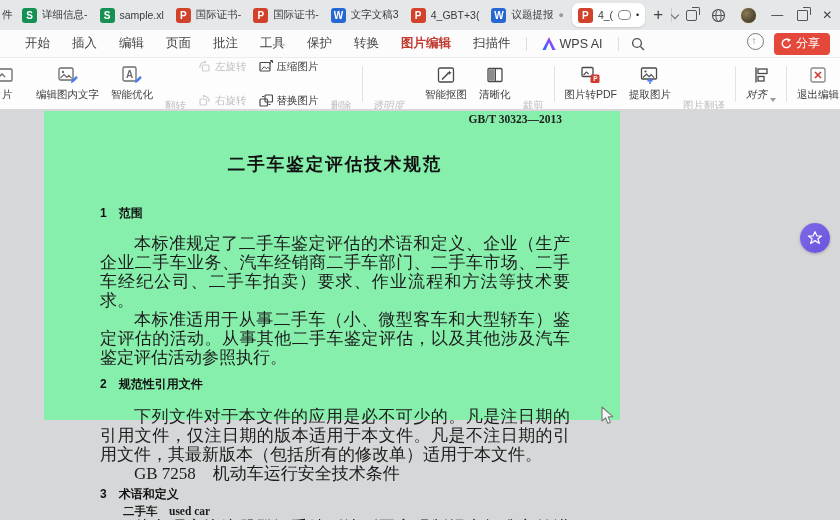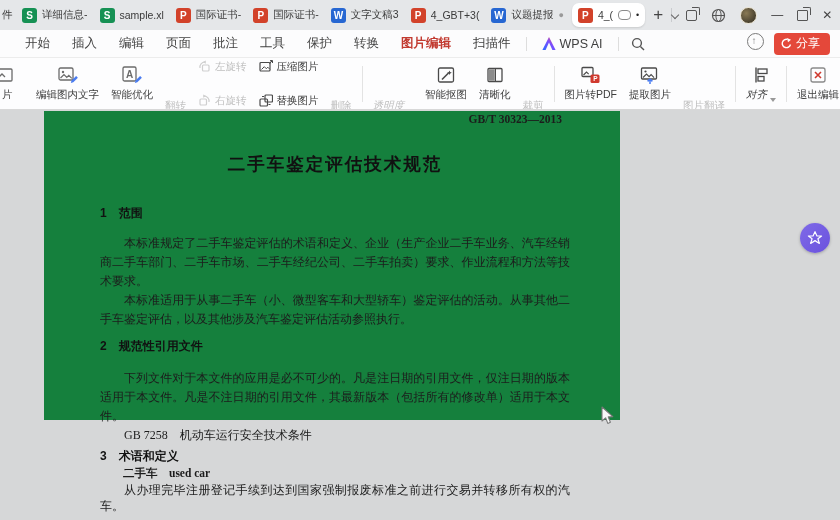--- a/index.html
+++ b/index.html
@@ -62,27 +62,27 @@
   .tsep { width:1px; height:36px; background:#e3e3e3; margin:0 4px; flex:0 0 auto; }
   .cutoff { width:30px; overflow:hidden; align-items:flex-start; padding:0; }
   .cutoff .lbl { padding-left:2px; }
   .dtri { width:0; height:0; border-left:3.5px solid transparent; border-right:3.5px solid transparent;
           border-top:4px solid #999; display:inline-block; margin-left:3px; }
   .bigbtn.disabled .dtri { border-top-color:#ccc; }
   .labelrow { display:flex; align-items:flex-end;font-style:italic; }
 
   
   .docarea { position:absolute; top:111px; left:0; width:840px; height:409px; background:#d6d7d8; overflow:hidden; }
-  .page { position:absolute; left:44px; top:0; width:576px; height:309px; background:#15803d; }
+  .page { position:absolute; left:44px; top:0; width:576px; height:309px; background:#86efac; }
   .doc { position:absolute; left:56px; right:50px; top:2px; color:#1c1c1c; }
   .doc-code { text-align:right; padding-right:8px; font-family:"Liberation Serif","DejaVu Serif",serif;
               font-weight:700; font-size:11.5px; }
   .doc-title { text-align:center; font-weight:700; font-size:17.5px; letter-spacing:2px; margin-top:27px; color:#111; }
   .doc-h { font-weight:700; font-size:12px; color:#111; }
-  .doc p, .doc .pl { font-family:"Liberation Serif","DejaVu Serif",serif; font-size:12px;
+  .doc p, .doc .pl { font-family:"Liberation Serif","DejaVu Serif",serif; font-size:17px;
                      line-height:19px; text-align:justify; }
   .ind { text-indent:2em; }
   .term { font-weight:700; padding-left:2em; font-family:"Liberation Serif","DejaVu Serif",serif;
           font-size:11.5px; line-height:17px; }
 
   .assist-fab { position:absolute; left:800px; top:112px; width:30px; height:30px; border-radius:50%;
                 background:linear-gradient(135deg,#7f6ae8,#6a52dd); display:flex; align-items:center;
                 justify-content:center; box-shadow:0 1px 3px rgba(0,0,0,.25); cursor:pointer; }
   .cursor { position:absolute; left:601px; top:295px; }
 

